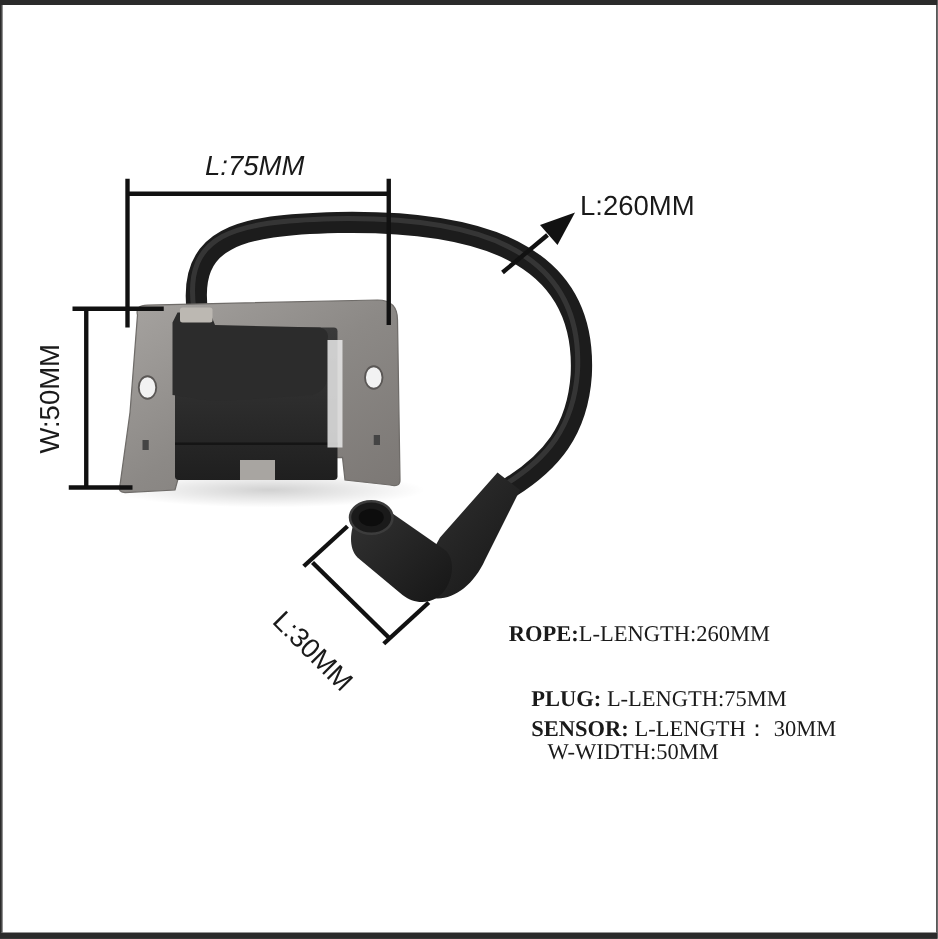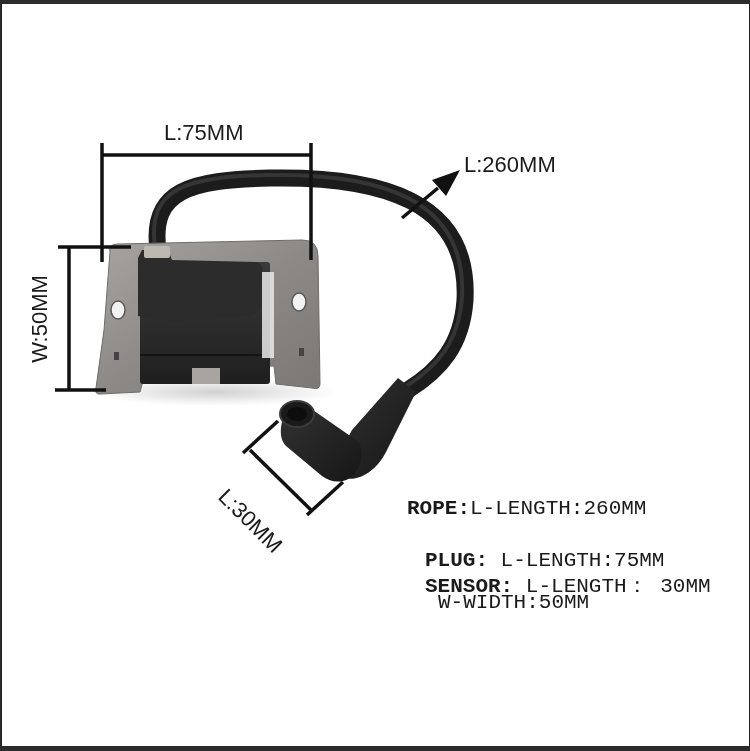--- a/index.html
+++ b/index.html
@@ -1,20 +1,20 @@
 <!DOCTYPE html>
 <html><head>
 <meta charset="utf-8">
 <style>
   html, body { margin:0; padding:0; background:#2b2b2b; }
   body { width:750px; height:751px; position:relative; overflow:hidden; }
   .frame { position:absolute; left:1px; top:4px; width:747px; height:742px; background:#ffffff; border-left:1px solid #222; border-right:1px solid #222; }
   .scene { position:absolute; left:0; top:0; width:750px; height:751px; }
   .dim-label { position:absolute; font-family:"Liberation Sans", sans-serif; color:#1a1a1a; font-size:22px; letter-spacing:0px; white-space:nowrap; }
-  .spec { position:absolute; font-family:Liberation Mono, monospace; font-size:21px; color:#1a1a1a; white-space:nowrap;text-align:center; }
+  .spec { position:absolute; font-family:Liberation Serif, serif; font-size:18px; color:#1a1a1a; white-space:nowrap;text-align:center; }
   .spec b { font-weight:bold; }
 </style>
 </head>
 <body>
 
 <div class="frame"></div>
 
 <svg class="scene" width="750" height="751" viewBox="0 0 750 751" xmlns="http://www.w3.org/2000/svg">
   <defs>
     <linearGradient id="steel" x1="0" y1="0" x2="1" y2="1">
@@ -84,21 +84,21 @@
     <line x1="243" y1="453" x2="278" y2="421"></line>
     <line x1="307" y1="515" x2="343" y2="482"></line>
   </g>
 
   <g>
     <line x1="402" y1="218" x2="438" y2="188" stroke="#111" stroke-width="3.5"></line>
     <polygon points="460,170 432,180 446,196" fill="#111"></polygon>
   </g>
 </svg>
 
-<div class="dim-label" style="left:164px; top:120px;">L:75MM</div>
+<div class="dim-label" style="left:164px; top:120px;font-style:italic;">L:75MM</div>
 <div class="dim-label" style="left:464px; top:152px;">L:260MM</div>
 <div class="dim-label" style="left:-4px; top:306px; transform:rotate(-90deg); transform-origin:center;">W:50MM</div>
 <div class="dim-label" style="left:222px; top:480px; transform:rotate(45deg); transform-origin:left center;">L:30MM</div>
 
 <div>
   <div class="spec" style="left:407px; top:497px;">
     <b>ROPE:</b><span>L-LENGTH:260MM</span>
   </div>
   <div class="spec" style="left:425px; top:549px;">
     <b>PLUG:</b><span style="white-space:pre;"> L-LENGTH:75MM</span>

